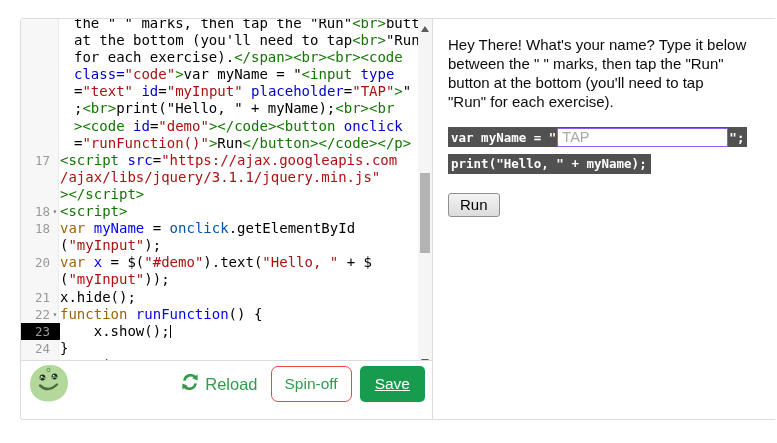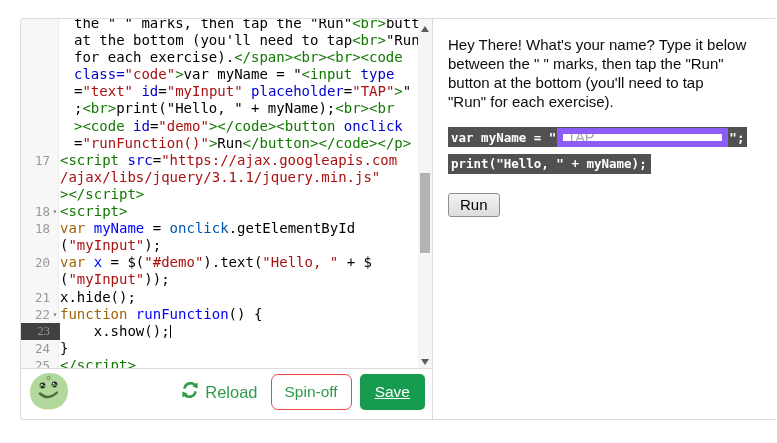--- a/index.html
+++ b/index.html
@@ -14,21 +14,21 @@
   #left-pane { position:absolute; left:0; top:0; width:412px; height:400px;
                border-right:1px solid #dcdcdc; }
   #editor { position:absolute; left:0; top:0; width:411px; height:353px;
             overflow:hidden; background:#fff; }
   #gutter-bg { position:absolute; left:0; top:0; width:38px; height:100%;
                background:#f7f7f7; border-right:1px solid #ececec; }
   #lines { position:absolute; left:0; top:-4px; width:397px;
            font-family:"DejaVu Sans Mono", monospace; font-size:14px; line-height:17.1px; }
   .row { display:flex; height:17.1px; white-space:pre; }
   .lnwrap { flex:none; width:39px; display:flex; }
-  .row.active .lnwrap { background:#404040;font-family:Liberation Serif, serif; }
+  .row.active .lnwrap { background:#000000; }
   .ln { flex:none; width:29px; text-align:right; color:#999; font-size:12.5px; line-height:17.1px; }
   .fold { flex:none; width:10px; text-align:center; color:#777; font-size:8px; line-height:17.1px; }
   .code { flex:1; color:#000; line-height:17.1px; }
   .code.wrap { padding-left:14px; }
   .tk-t { color:#000; }
   .tk-g { color:#117700; }
   .tk-a { color:#0000cc; }
   .tk-s { color:#aa1111; }
   .tk-k { color:#a16207;text-align:center; }
   .tk-d { color:#0000ff; }
@@ -39,41 +39,41 @@
   #scrollbar { position:absolute; left:397px; top:0; width:14px; height:353px; background:#f5f5f5; }
   .sb-btn { position:absolute; left:0; width:14px; height:15px; }
   .sb-btn::after { content:""; position:absolute; left:3px; }
   #sb-up { top:3px; } #sb-up::after { top:4px; border-left:4px solid transparent;
       border-right:4px solid transparent; border-bottom:6px solid #5c5c5c; }
   #sb-down { bottom:3px; } #sb-down::after { bottom:4px; border-left:4px solid transparent;
       border-right:4px solid transparent; border-top:6px solid #5c5c5c; }
   #sb-thumb { position:absolute; left:2px; top:154px; width:10px; height:80px; background:#b3b3b3; }
 
   
-  #toolbar { position:absolute; left:0; bottom:4px; width:411px; height:47px;
+  #toolbar { position:absolute; left:0; bottom:12px; width:411px; height:47px;
              border-top:1px solid #dcdcdc; display:flex; align-items:center;
              padding:0 7px 0 6px; background:#fff; border-radius:0 0 0 3px; }
   #logo { flex:none; margin-top:2px; }
   #tb-spacer { flex:1; }
   #reload-btn { display:flex; align-items:center; gap:6px; color:#2f9b4b;
                 font-size:16.5px; cursor:pointer; margin-right:13px; }
   #spinoff-btn { border:1px solid #ef4444; border-radius:7px; color:#2f9b4b;
                  background:#fff; font-size:15.5px; padding:8px 13px; margin-right:8px; cursor:pointer; }
   #save-btn { border:none; border-radius:5px; background:#179b4e; color:#fff;
               font-size:15.5px; padding:9px 15px; cursor:pointer;text-decoration:underline; }
 
   
   #output { position:absolute; left:412px; top:0; width:345px; height:400px;
             padding:16px 14px 0 15px; background:#fff; }
   #out-para { font-size:15px; line-height:19px; color:#0c0c0c; margin-bottom:16px; }
   .codeline { margin-bottom:7px; }
   .stripe { background:#515151; color:#fff; font-family:"DejaVu Sans Mono", monospace;
             font-weight:bold; font-size:12.5px; }
   #code-line1 { display:inline-flex; align-items:center; height:20px; padding:0 3px; }
-  #name-input { width:171px; height:19px; border:6px solid #8b5cf6; background:#fff;
+  #name-input { width:171px; height:19px; border:1px solid #8b5cf6; background:#fff;
                 font-family:"Liberation Sans", sans-serif; font-size:14.5px; color:#333;
                 padding:0 4px; margin:4px 1px; }
   #name-input::placeholder { color:#a9a9a9; }
   #code-line2 { display:inline-block; padding:2px 4px 3px 3px; }
   #run-btn { margin-top:12px; background:linear-gradient(#f3f3f3,#dcdcdc);
              border:1px solid #8f8f8f; border-radius:3px; font-size:15px; color:#000;
              padding:2px 11px 3px; cursor:pointer; font-family:"Liberation Sans", sans-serif; }
 </style>
 </head>
 <body>

